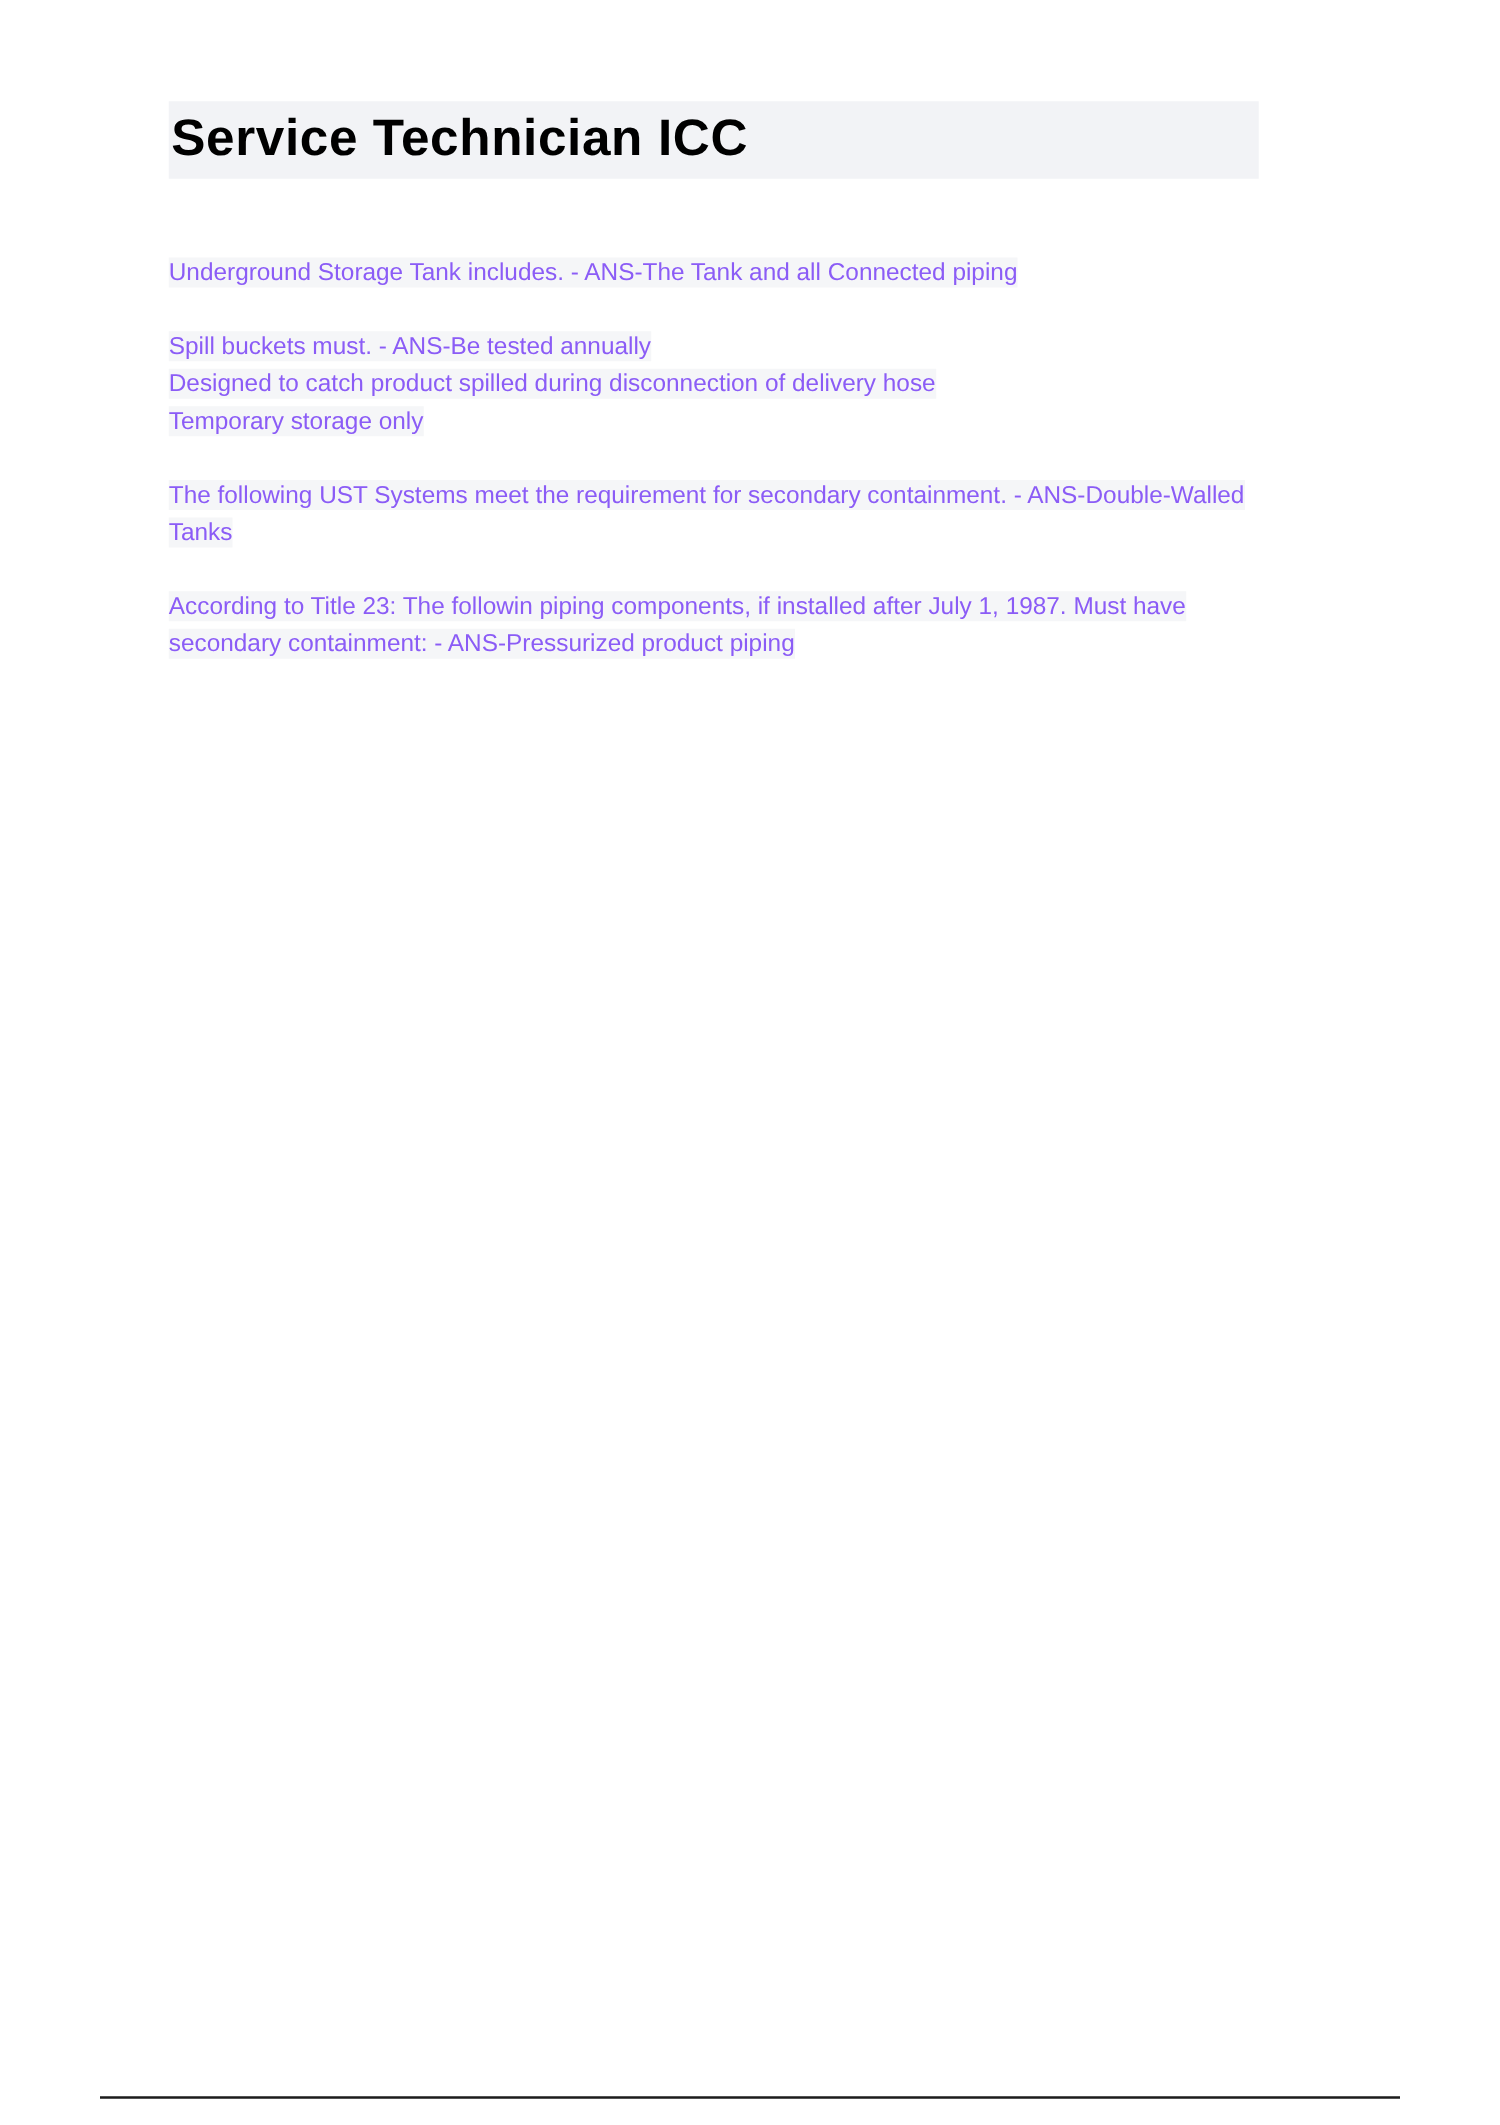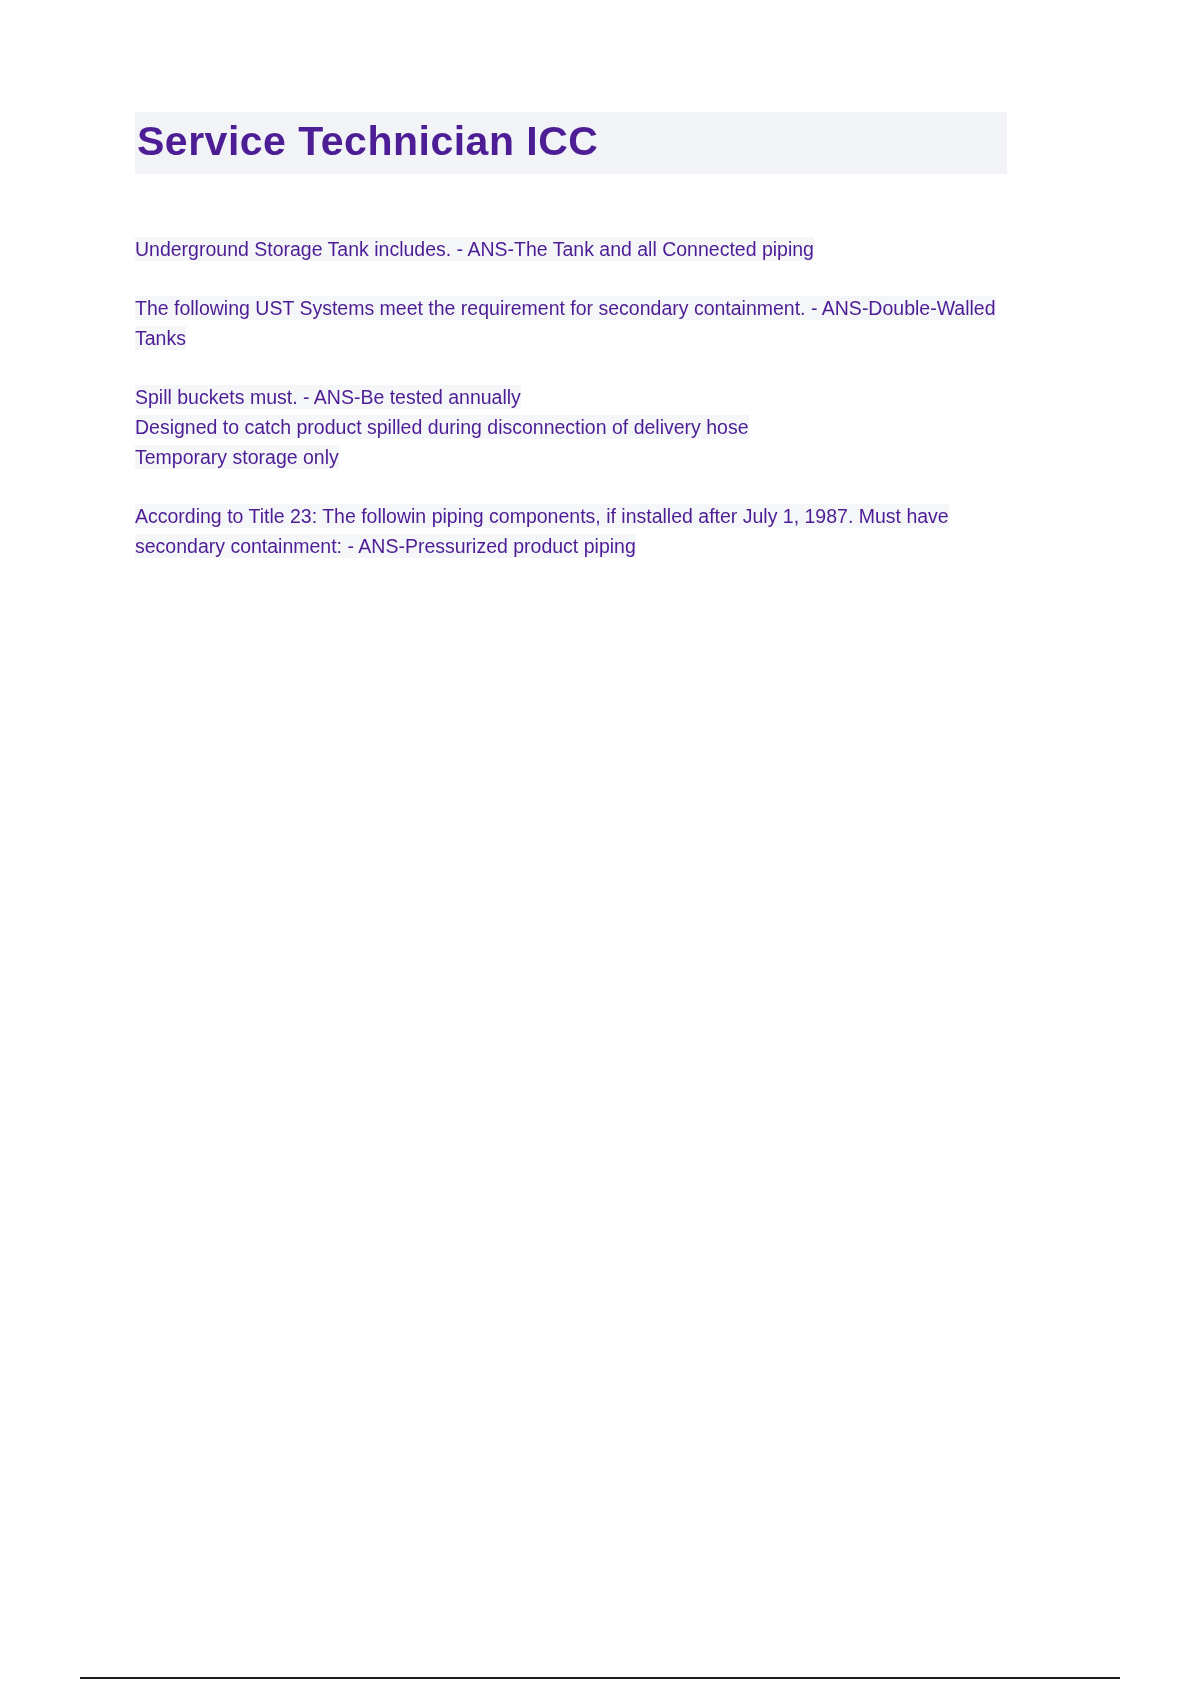--- a/index.html
+++ b/index.html
@@ -11,36 +11,36 @@
     font-family: "Liberation Sans", sans-serif;
     overflow: hidden;
   }
   .page {
     position: absolute;
     left: 135px;
     top: 0;
     width: 872px;
   }
   .doc-title {
-    margin-top: 112px;
+    margin-top: 81px;
     font-size: 41px;
     font-weight: bold;
     letter-spacing: 0.5px;
-    color: #4c1d95;
+    color: #000000;
     background: #f2f3f6;
     padding: 9px 10px 12px 2px;
     line-height: 1.0;
   }
   .paragraphs {
     margin-top: 60px;
   }
   .para {
     font-size: 19.5px;
     line-height: 30px;
-    color: #4c1d95;
+    color: #8b5cf6;
     margin-bottom: 29px;
     white-space: pre-line;
   }
   .para .hl {
     background: #f5f6f8;
     padding: 1px 0;
     -webkit-box-decoration-break: clone;
             box-decoration-break: clone;
   }
   .footer-rule {
@@ -55,25 +55,25 @@
 </head>
 <body>
 
 <div class="page">
   <h1 class="doc-title">Service Technician ICC</h1>
 
   <div class="paragraphs">
   <p class="para"><span class="hl">Underground Storage Tank includes. - ANS-The Tank and all Connected piping</span></p>
 
 
-  <p class="para"><span class="hl">The following UST Systems meet the requirement for secondary containment. - ANS-Double-Walled Tanks</span></p>
-
   <p class="para"><span class="hl">Spill buckets must. - ANS-Be tested annually
 Designed to catch product spilled during disconnection of delivery hose
 Temporary storage only</span></p>
+
+  <p class="para"><span class="hl">The following UST Systems meet the requirement for secondary containment. - ANS-Double-Walled Tanks</span></p>
 
 
 
   <p class="para"><span class="hl">According to Title 23: The followin piping components, if installed after July 1, 1987. Must have secondary containment: - ANS-Pressurized product piping</span></p>
 
 </div>
 </div>
 
 <div class="footer-rule"></div>
 

